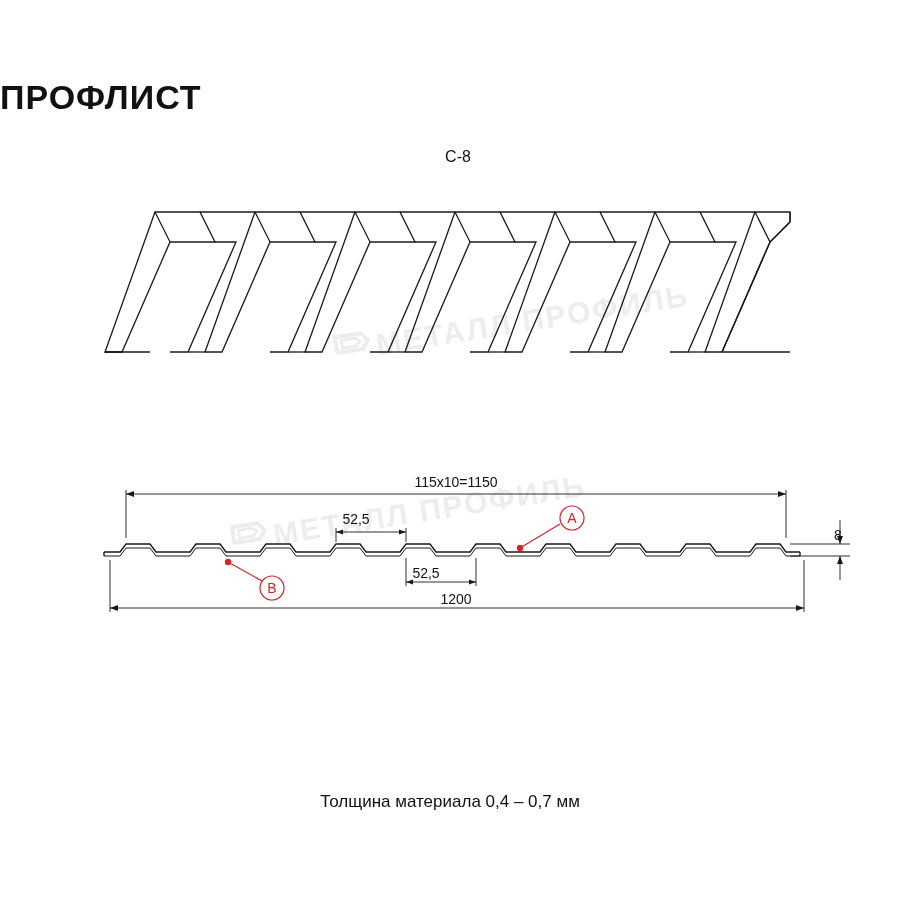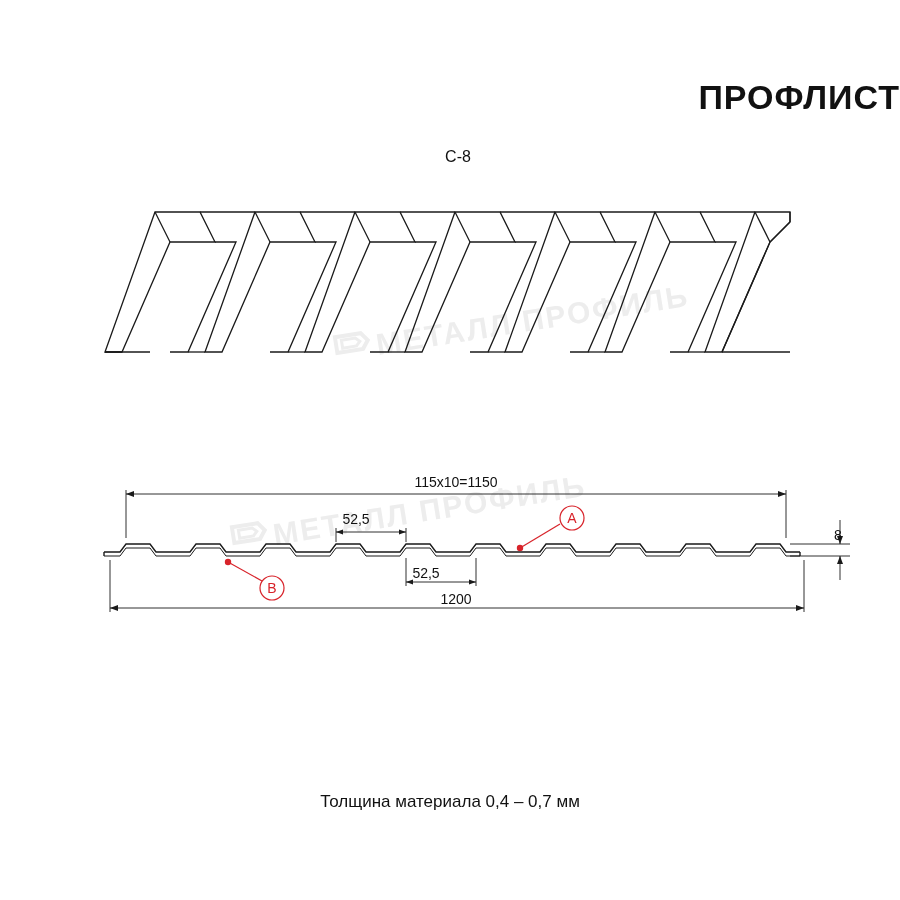--- a/index.html
+++ b/index.html
@@ -18,21 +18,21 @@
   .page {
     position: relative;
     width: 900px;
     height: 900px;
   }
   .title {
     position: absolute;
     top: 78px;
     left: 0;
     width: 900px;
-    text-align: right;
+    text-align: left;
     font-size: 34px;
     font-weight: bold;
     letter-spacing: 1px;
     color: #111111;
   }
   .subtitle {
     position: absolute;
     top: 133px;
     left: 8px;
     width: 900px;

